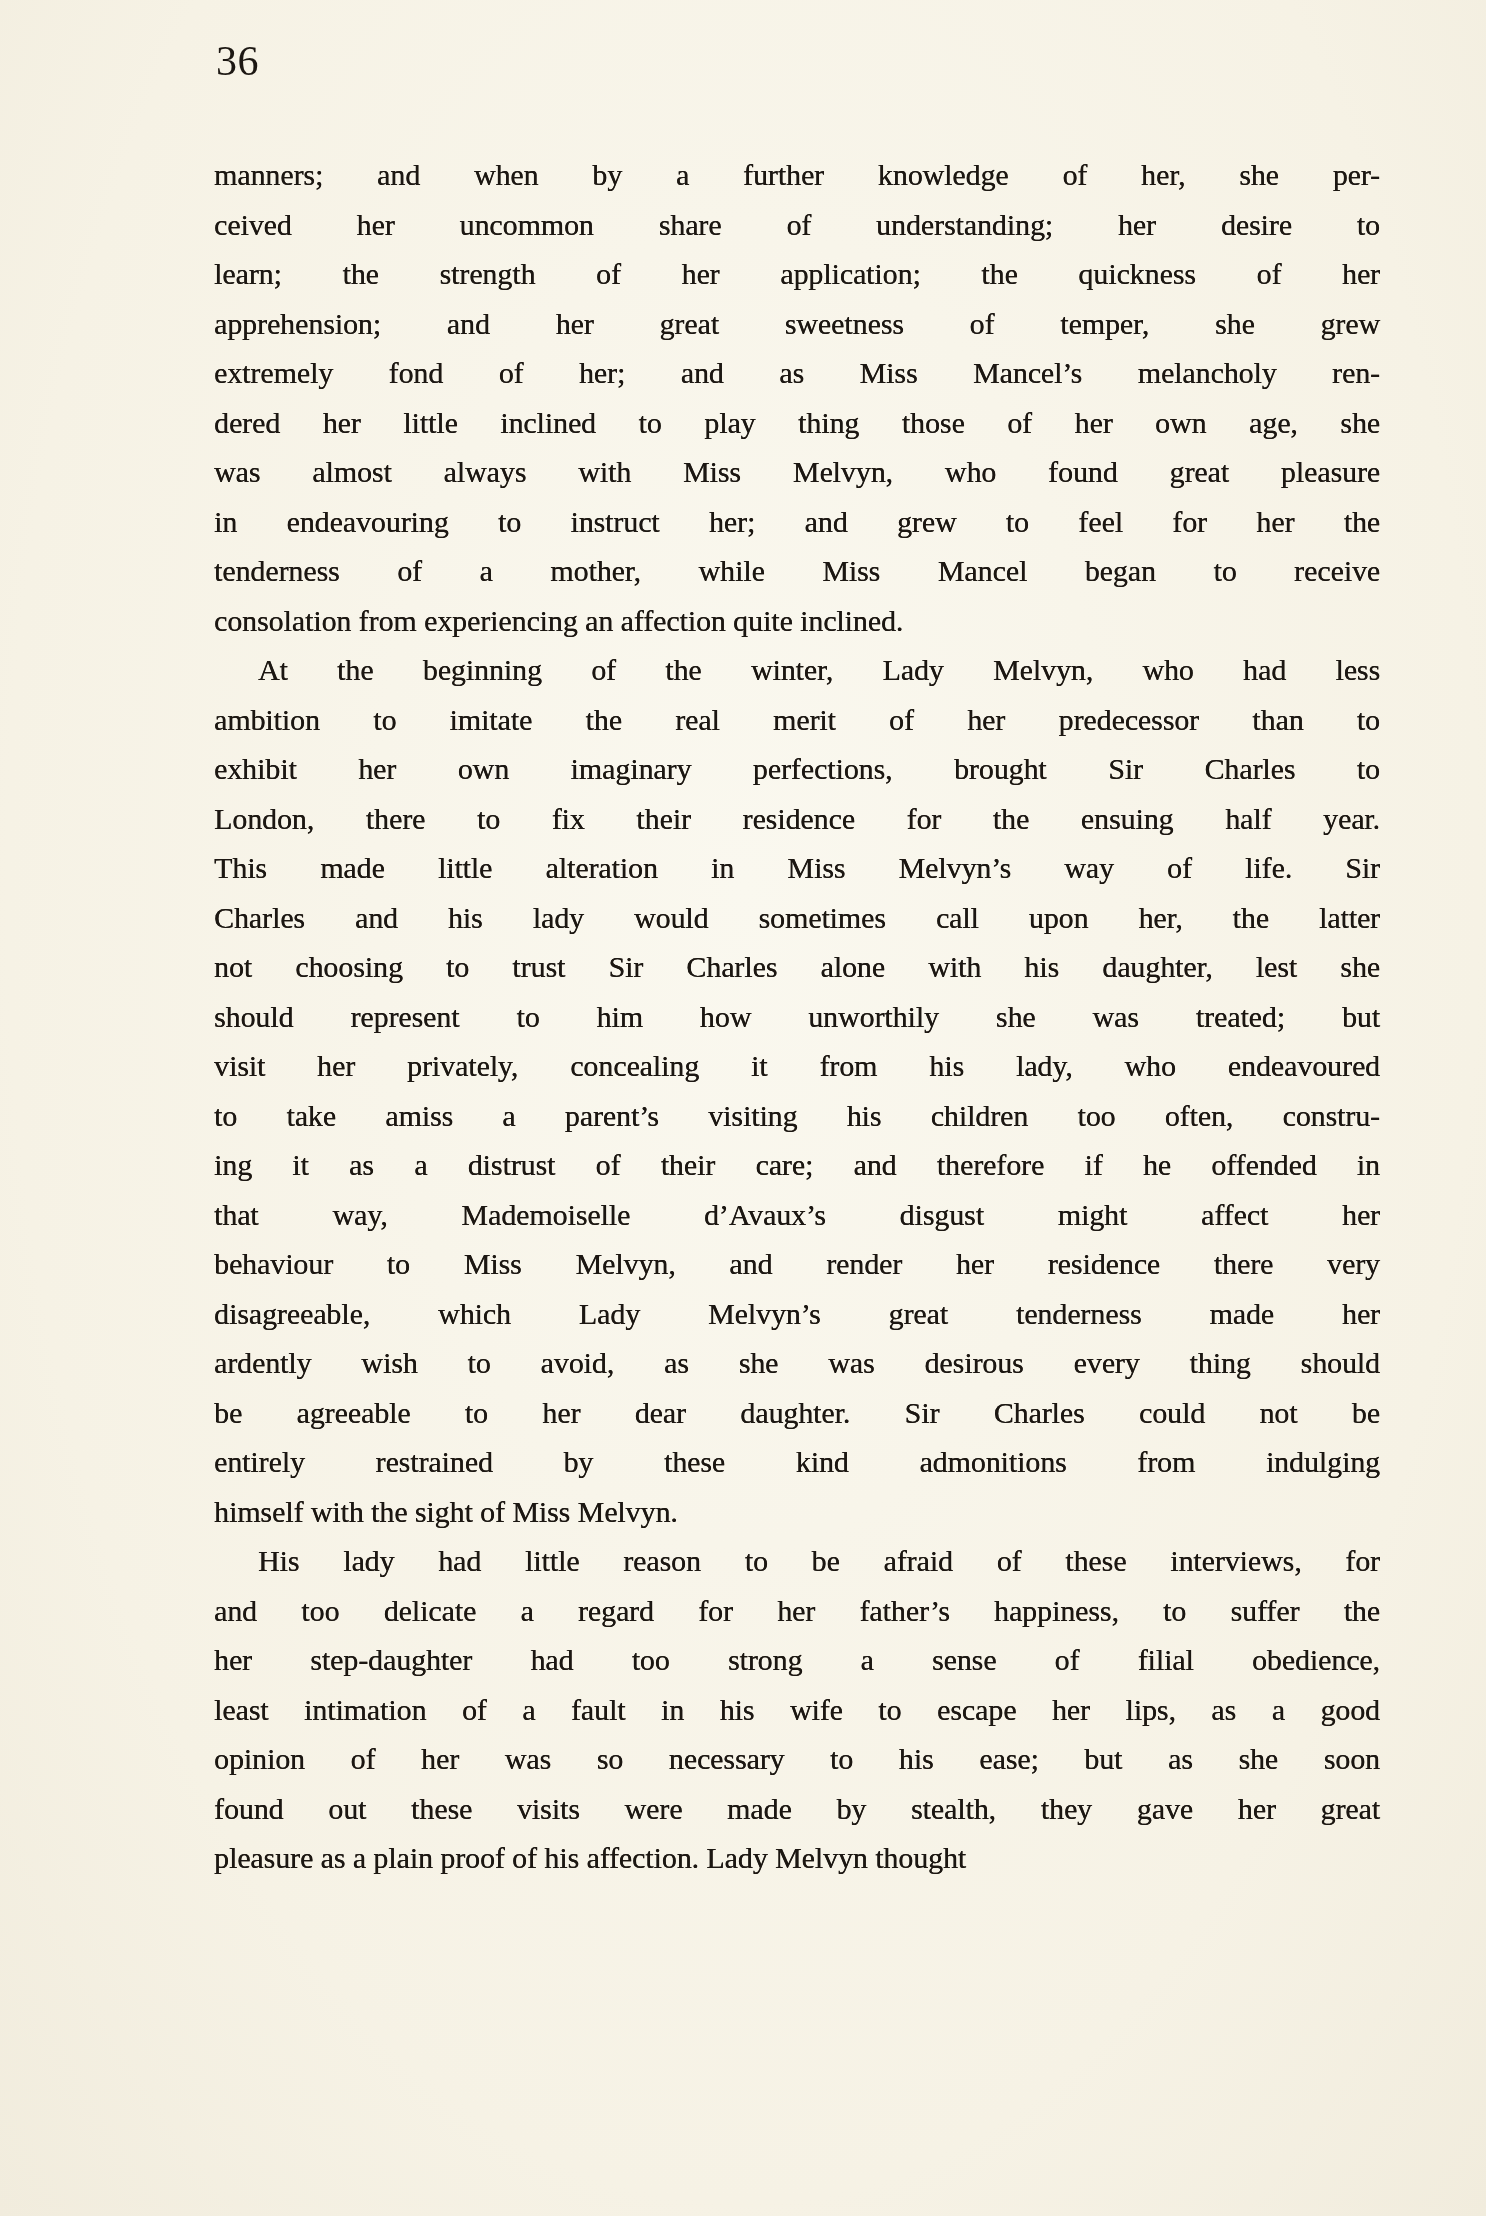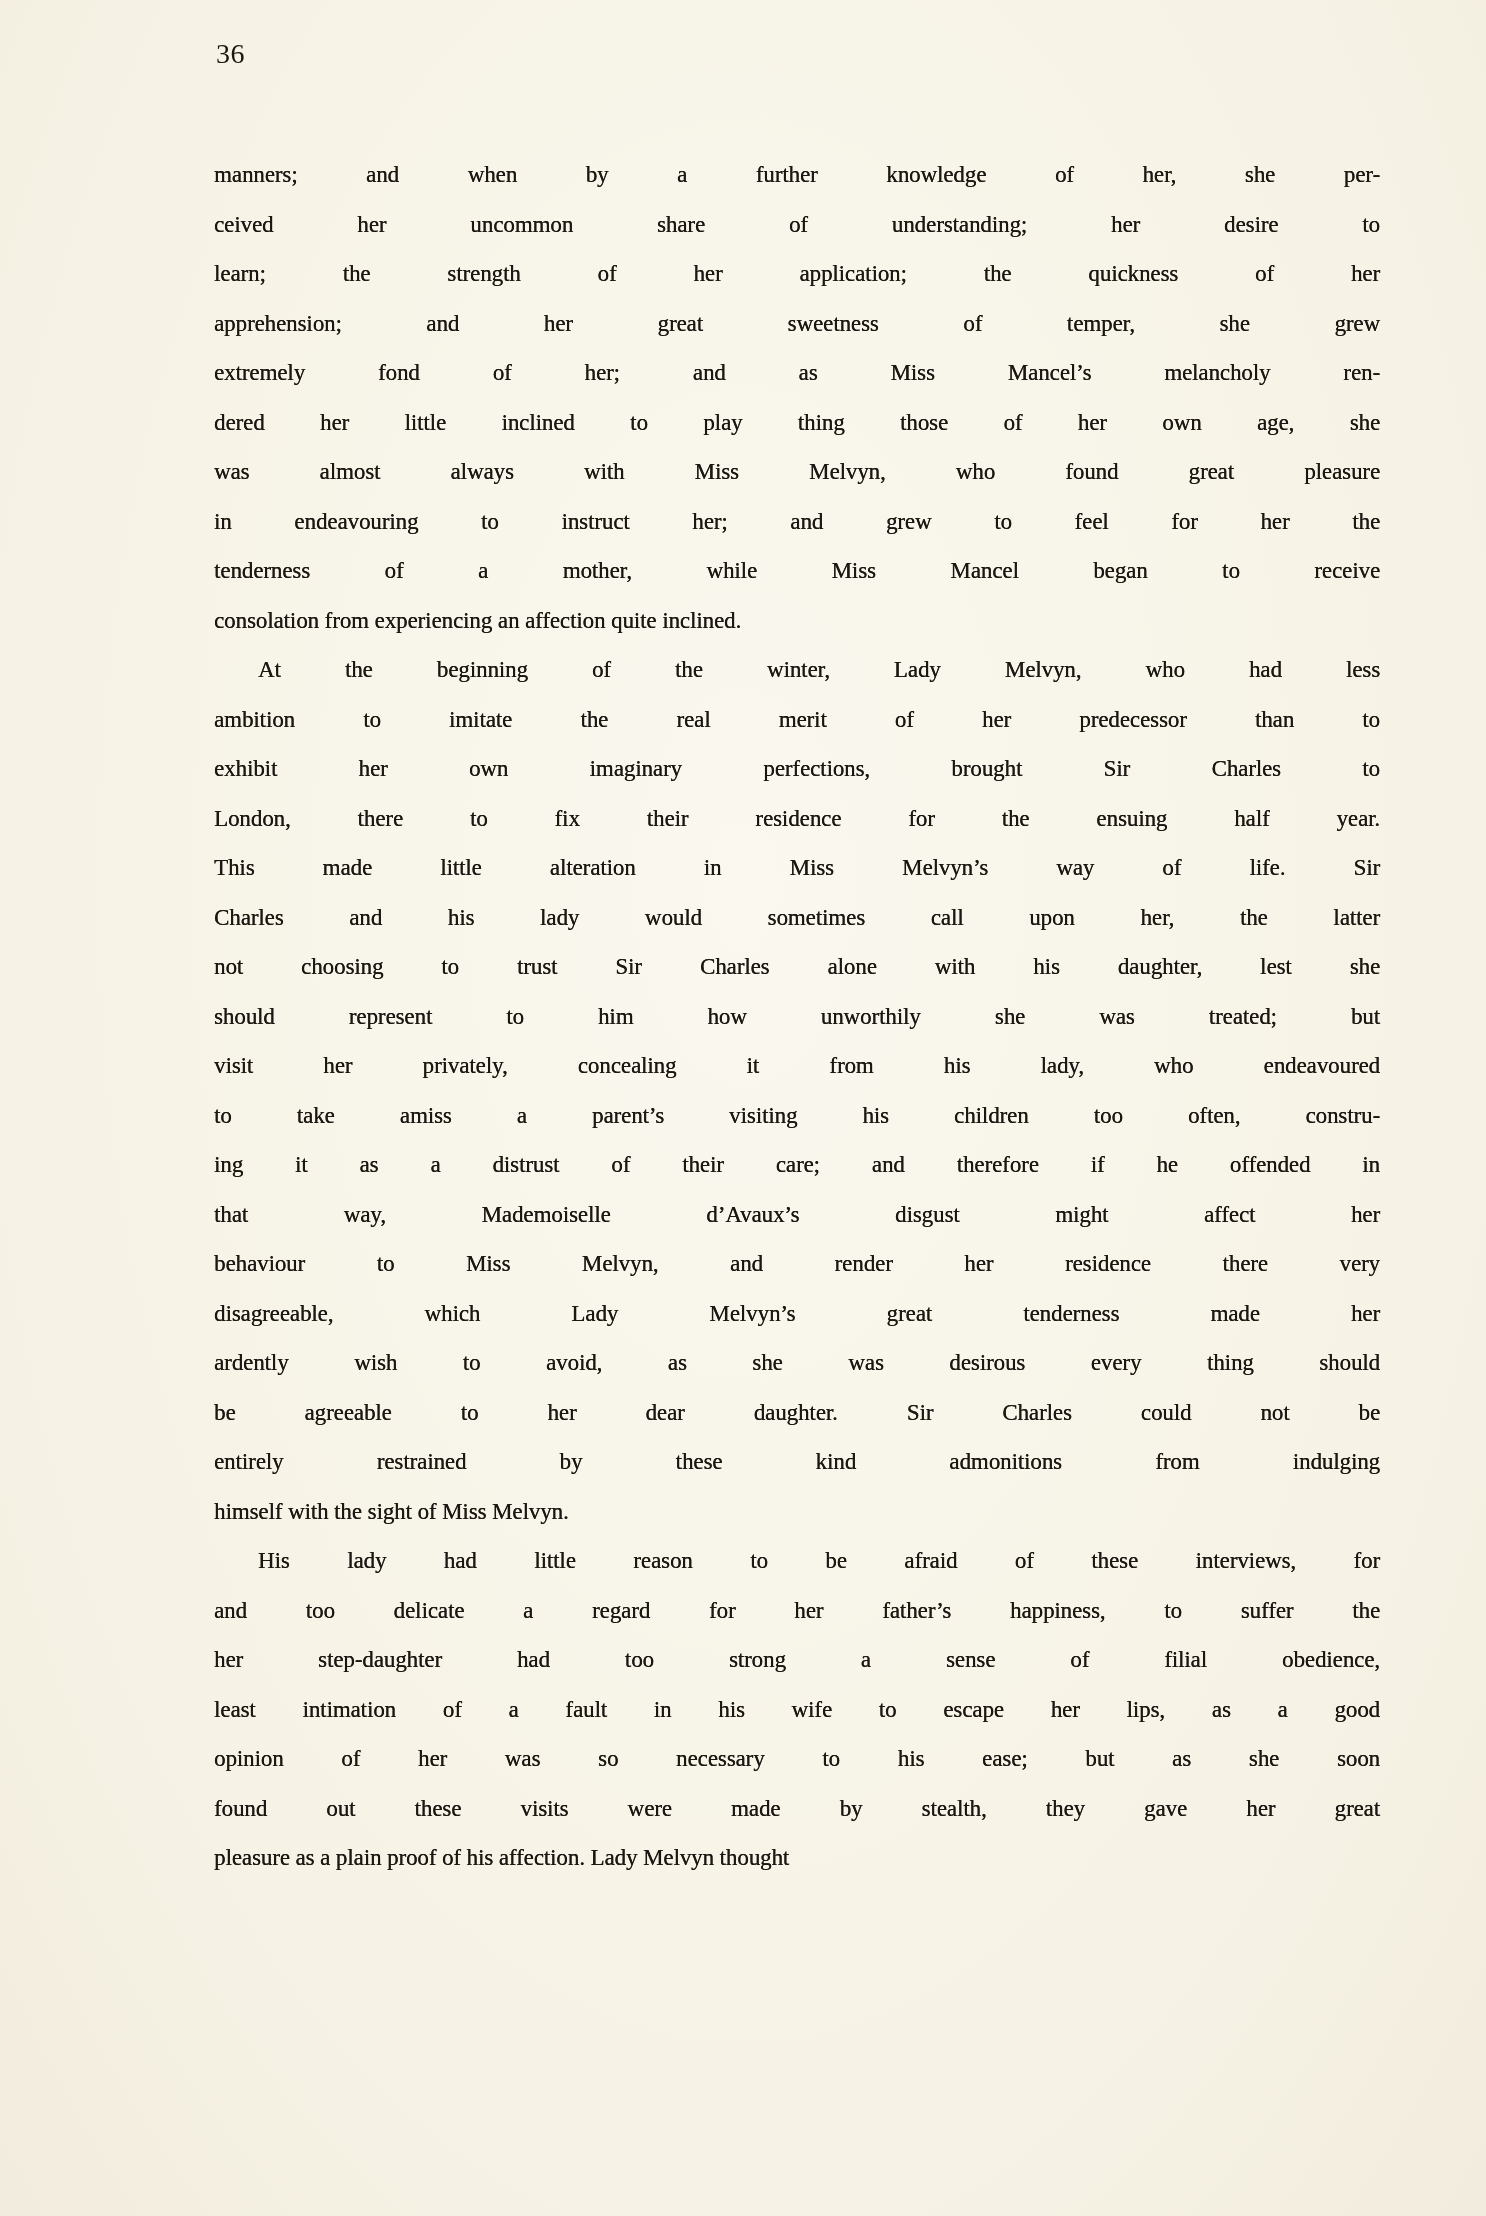--- a/index.html
+++ b/index.html
@@ -15,30 +15,30 @@
     background: #f8f5ea;
     background-image: radial-gradient(ellipse at 50% 40%, #faf8ef 0%, #f6f2e5 70%, #f1ecdd 100%);
     color: #1c1712;
     font-family: "Liberation Serif", serif;
     overflow: hidden;
   }
   .page-number {
     position: absolute;
     left: 216px;
     top: 40px;
-    font-size: 28px;
+    font-size: 42px;
     line-height: 1;
     letter-spacing: 0.5px;
   }
   .text-block {
     position: absolute;
     left: 214px;
     top: 150px;
     width: 1166px;
-    font-size: 23px;
+    font-size: 30px;
     line-height: 49.5px;
     text-shadow: 0.25px 0 0 currentColor; 
     letter-spacing: -0.1px;
   }
   .line {
     text-align: justify;
     text-align-last: justify;
     -moz-text-align-last: justify;
   }
   .line.last {

